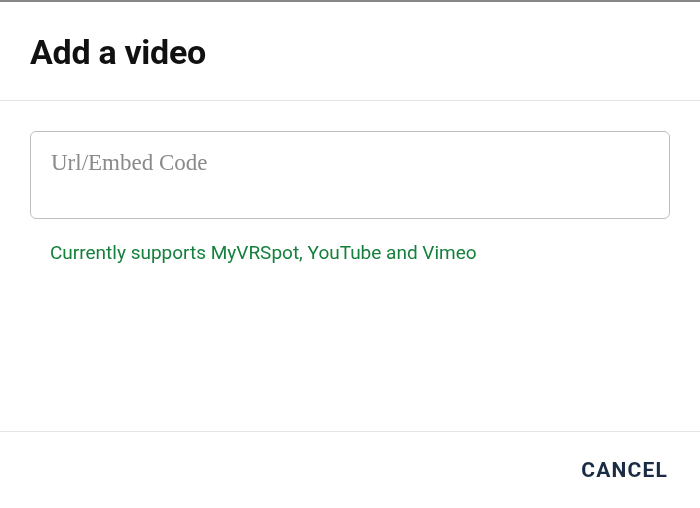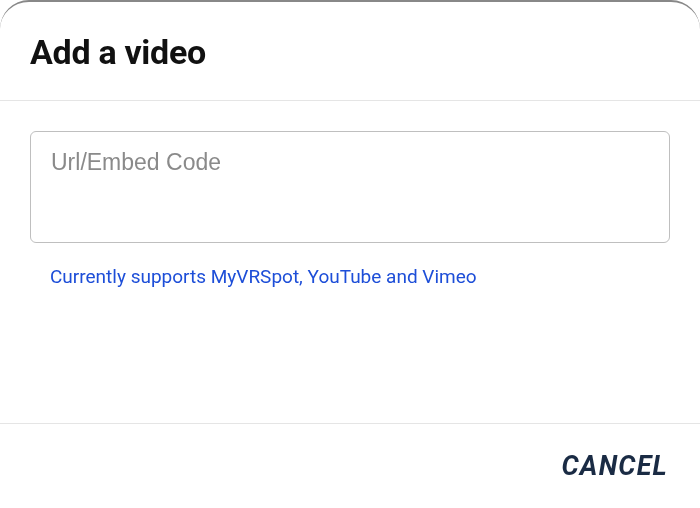--- a/index.html
+++ b/index.html
@@ -13,21 +13,20 @@
       width: 700px;
       height: 508px;
       overflow: hidden;
     }
     .modal {
       width: 100%;
       height: 100%;
       display: flex;
       flex-direction: column;
       border-top: 2px solid #888;
-      border-radius: 29px;
     }
     .header {
       padding: 30px 30px 28px 30px;
       border-bottom: 1px solid #e5e5e5;
     }
     .header h1 {
       font-size: 34px;
       font-weight: 700;
       color: #111;
       letter-spacing: -0.3px;
@@ -38,56 +37,55 @@
       border-bottom: 1px solid #e5e5e5;
     }
     .field-label {
       font-size: 25px;
       font-weight: 400;
       color: #222;
       margin-bottom: 16px;
     }
     .input-box {
       width: 100%;
-      height: 112px;
+      height: 88px;
       border: 1px solid #bfbfbf;
       border-radius: 6px;
       padding: 16px 20px;
       font-size: 23px;
-      font-family: Liberation Sans, sans-serif;
+      font-family: Liberation Serif, serif;
       color: #222;
       resize: none;
       outline: none;
       line-height: 1.3;
     }
     .input-box::placeholder {
       color: #8a8a8a;
     }
     .helper-text {
       font-size: 19px;
-      color: #1d4ed8;
+      color: #15803d;
       margin-top: 18px;
       padding-left: 20px;
     }
     .footer {
       padding: 22px 30px 22px 30px;
       display: flex;
       justify-content: flex-end;
     }
     .cancel-btn {
       background: none;
       border: none;
-      font-size: 27px;
+      font-size: 21px;
       font-weight: 700;
       color: #1a2b44;
       letter-spacing: 1.2px;
       cursor: pointer;
       font-family: inherit;
       padding: 4px 2px;
-      font-style: italic;
     }
   </style>
 </head>
 <body>
 
 <div class="modal">
   <div class="header">
     <h1>Add a video</h1>
   </div>
   <div class="content">

